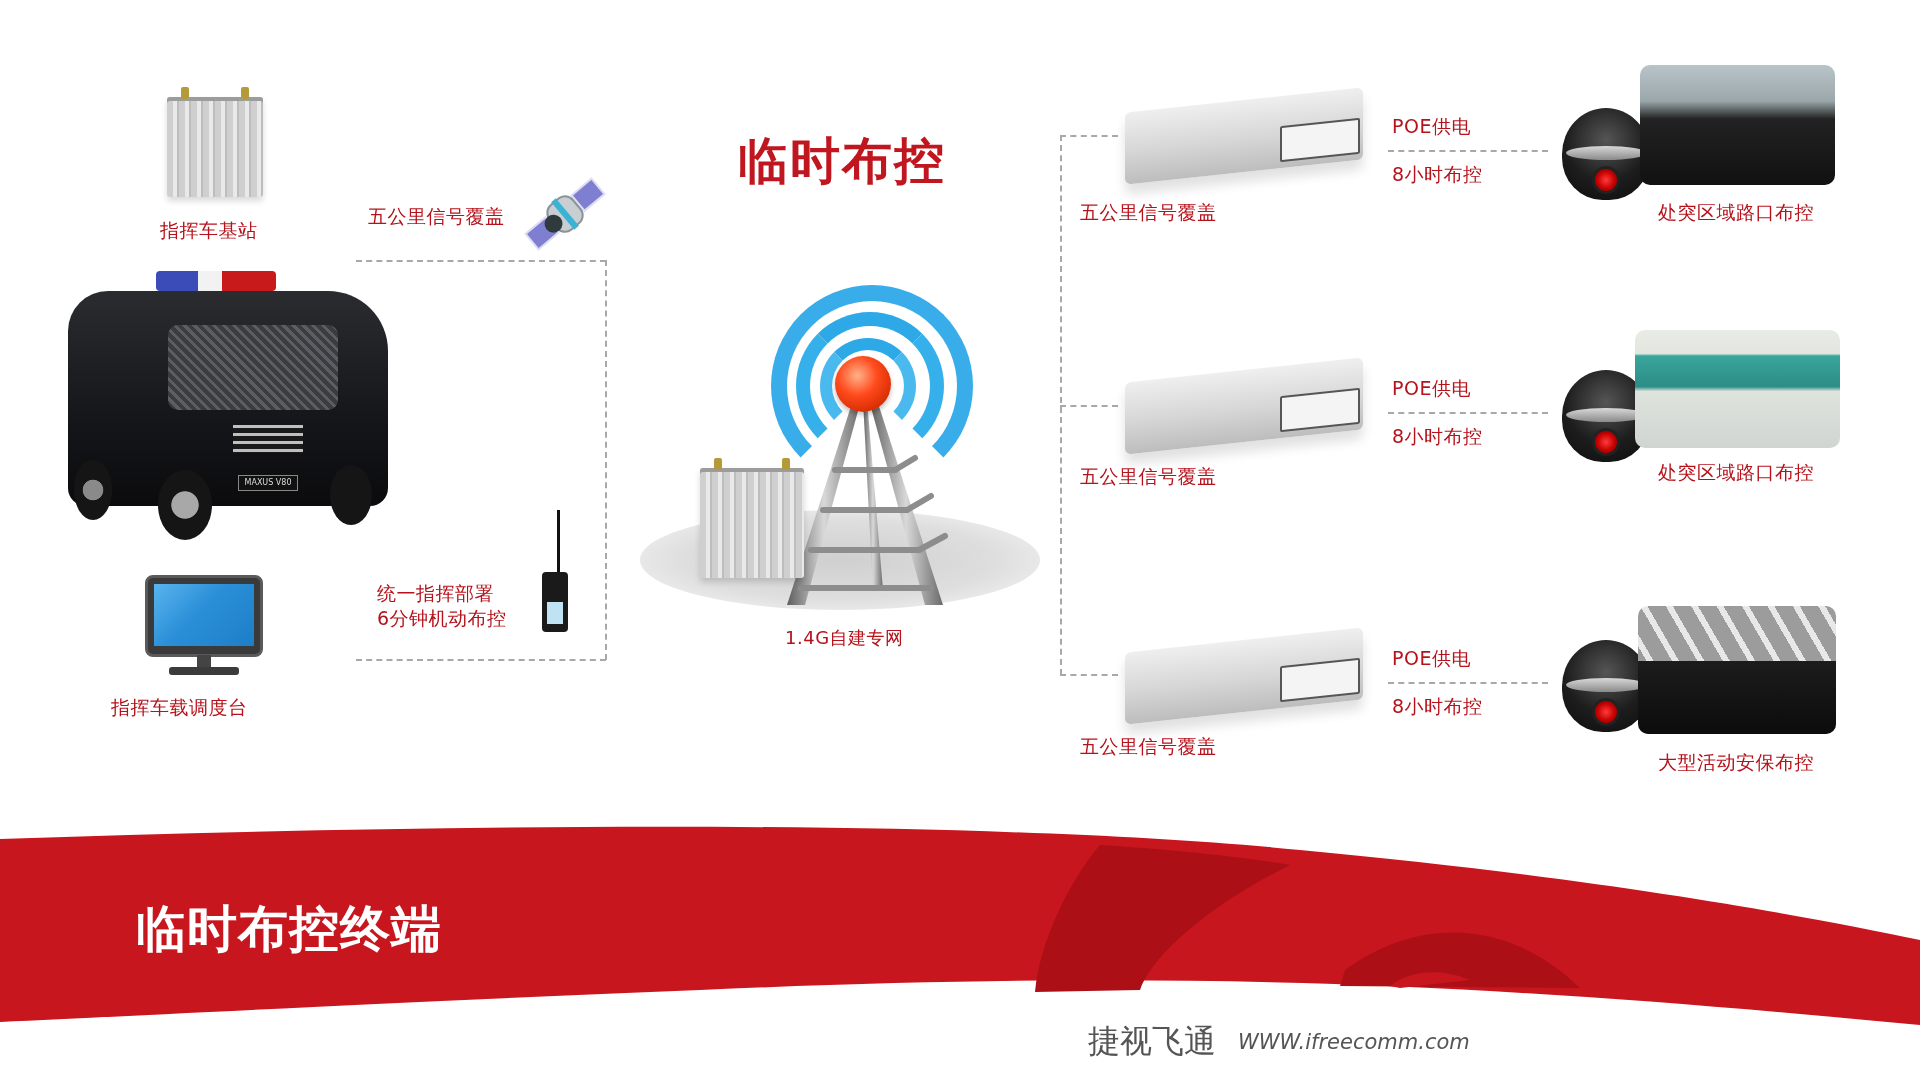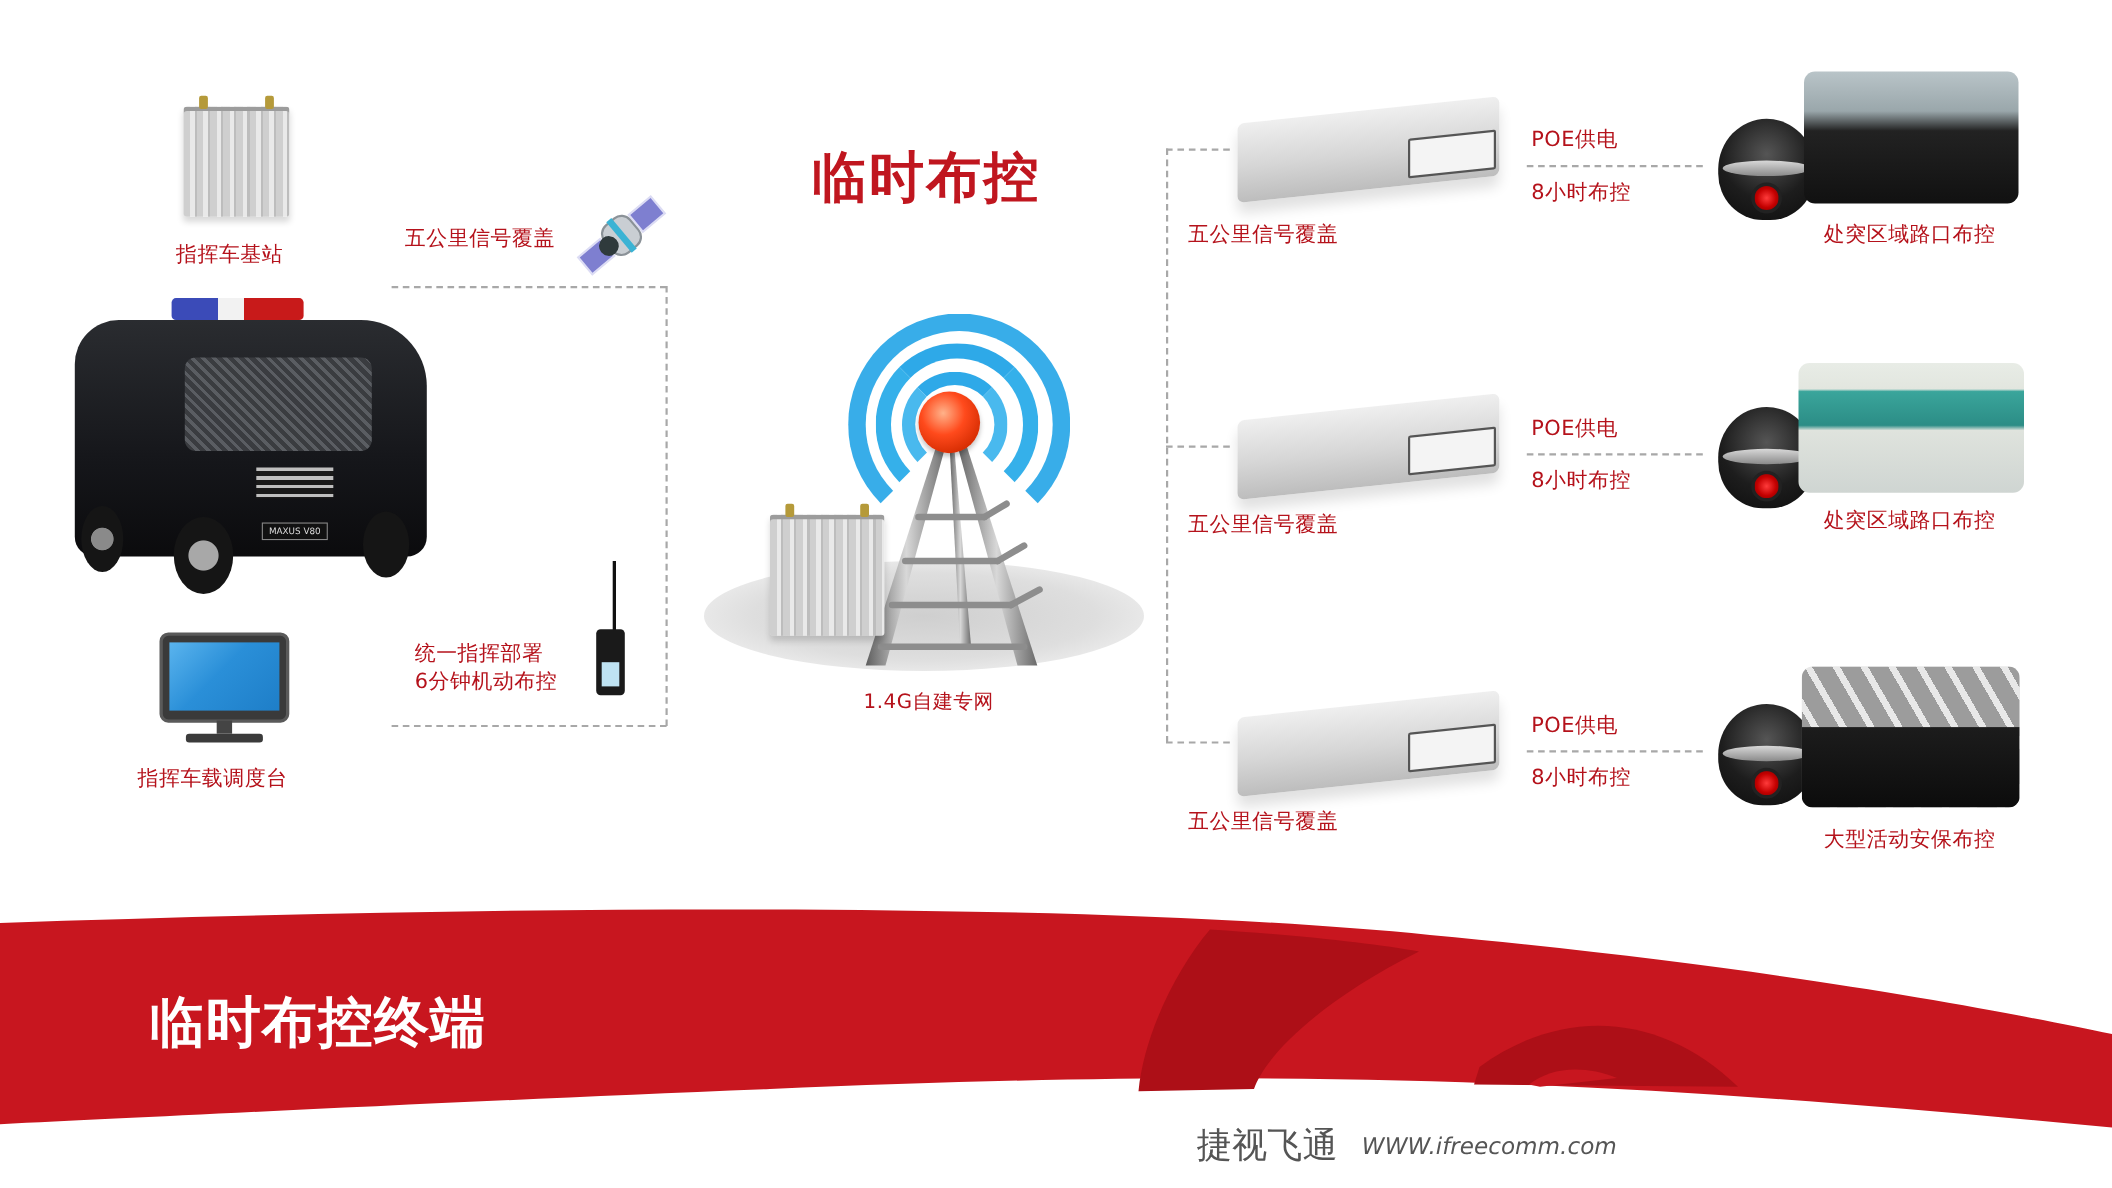--- a/index.html
+++ b/index.html
@@ -93,21 +93,21 @@
     <div class="abs" style="left:6px;top:195px;width:38px;height:60px;border-radius:50%;background:radial-gradient(circle,#8a8a8a 0 28%,#151515 30%);"></div>
     <div class="abs" style="left:262px;top:200px;width:42px;height:60px;border-radius:50%;background:#151515;"></div>
   </div>
 
   <div class="abs" style="left:145px;top:575px;width:120px;height:105px;">
     <div class="abs monitor-frame" style="left:0;top:0;width:112px;height:76px;"></div>
     <div class="abs monitor-screen" style="left:9px;top:9px;width:100px;height:62px;"></div>
     <div class="abs" style="left:52px;top:80px;width:14px;height:12px;background:#444;"></div>
     <div class="abs" style="left:24px;top:92px;width:70px;height:8px;border-radius:3px;background:#3b3b3b;"></div>
   </div>
-  <div class="abs red-label" style="left:125px;top:695px;">指挥车载调度台</div>
+  <div class="abs red-label" style="left:111px;top:695px;">指挥车载调度台</div>
 
   <div class="abs red-label" style="left:377px;top:581px;">统一指挥部署</div>
   <div class="abs red-label" style="left:377px;top:606px;">6分钟机动布控</div>
 
   <div class="abs" style="left:540px;top:510px;width:30px;height:125px;">
     <div class="abs" style="left:17px;top:0;width:3px;height:65px;background:#111;"></div>
     <div class="abs" style="left:2px;top:62px;width:26px;height:60px;border-radius:4px;background:#1a1a1a;"></div>
     <div class="abs" style="left:7px;top:92px;width:16px;height:22px;background:#bfe3f3;"></div>
   </div>
 </div>

